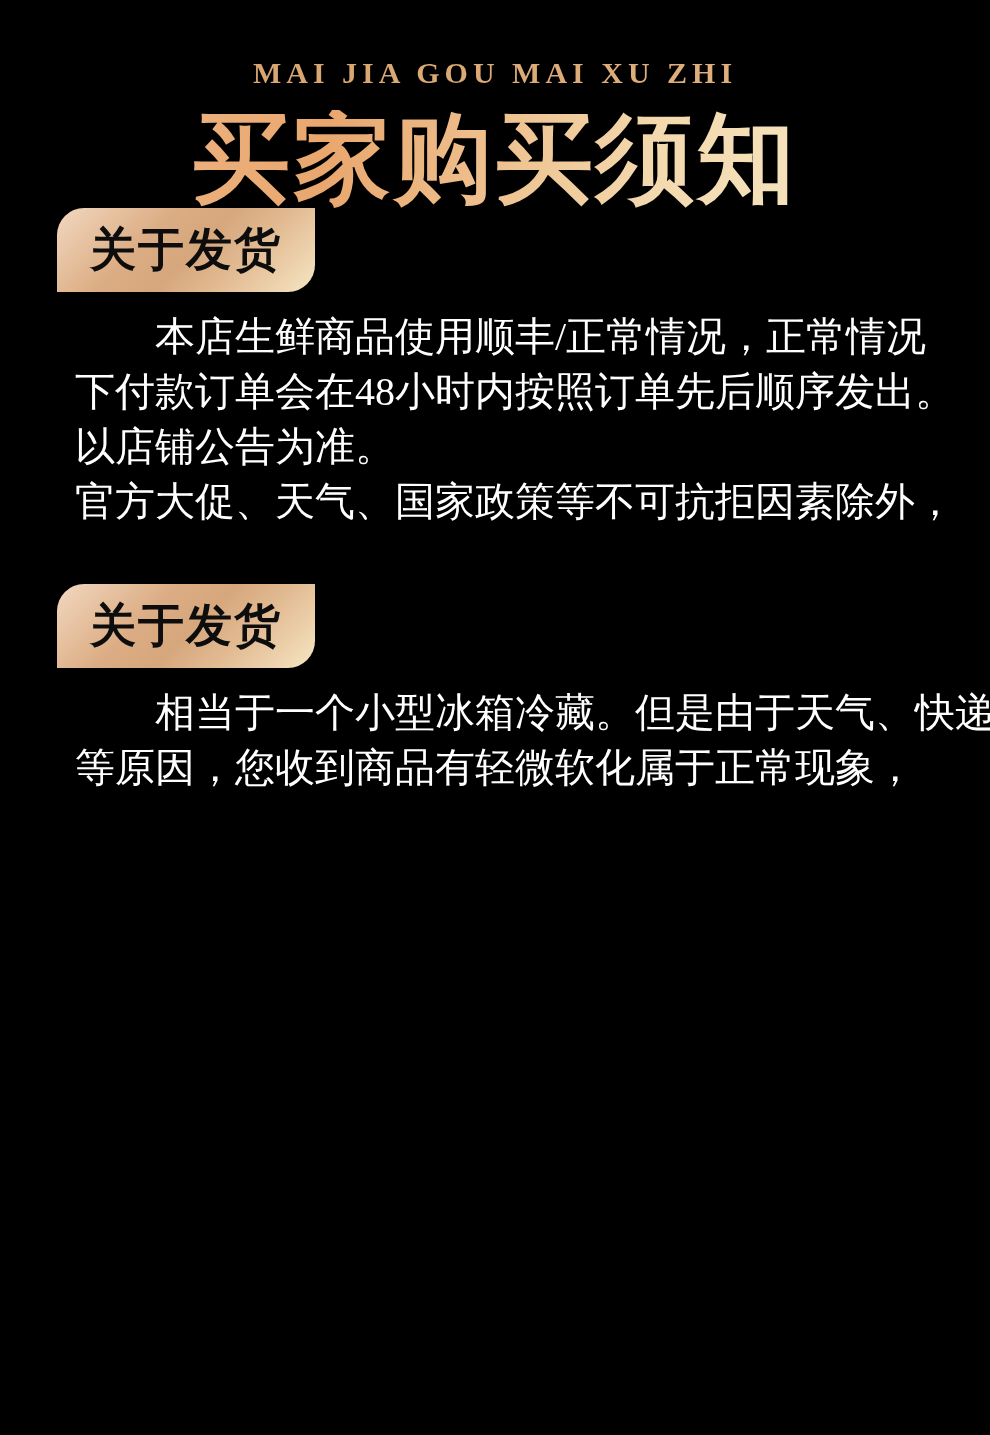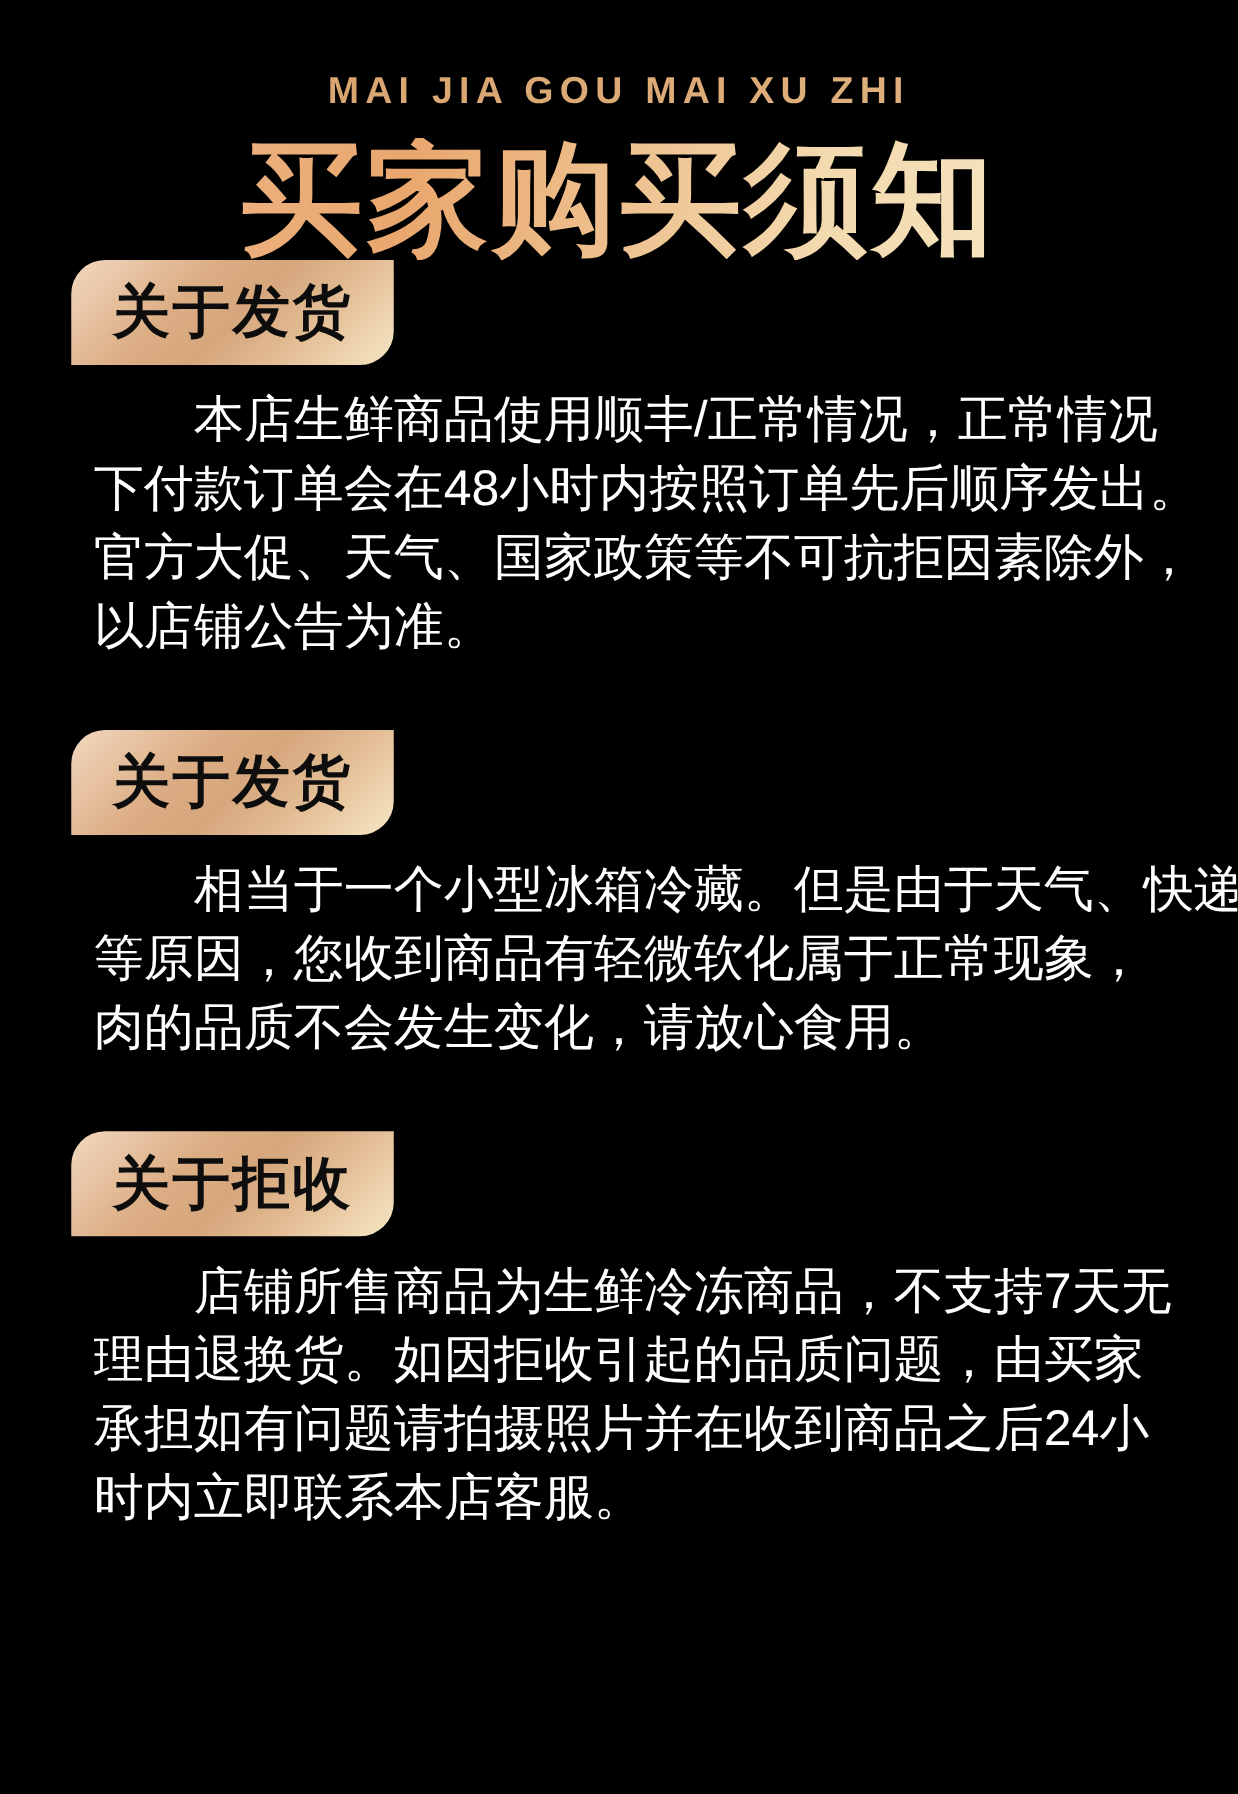--- a/index.html
+++ b/index.html
@@ -6,21 +6,21 @@
     margin: 0;
     padding: 0;
     background: #000000;
   }
   .page {
     position: relative;
     width: 990px;
     height: 1433px;
     background: #000000;
     overflow: hidden;
-    font-family: Liberation Sans, sans-serif;
+    font-family: Liberation Serif, serif;
     box-sizing: border-box;
     padding-top: 58px;
   }
   
   .header {
     text-align: center;
   }
   .pinyin {
     font-size: 30px;
     line-height: 30px;
@@ -89,41 +89,29 @@
     <div class="title">买家购买须知</div>
   </div>
 
   <div class="section">
     <div class="badge">
       <span class="badge-label">关于发货</span>
     </div>
     <div class="para">
       <div class="line">本店生鲜商品使用顺丰/正常情况，正常情况</div>
       <div class="line">下付款订单会在48小时内按照订单先后顺序发出。</div>
+      <div class="line">以店铺公告为准。</div>
       <div class="line">官方大促、天气、国家政策等不可抗拒因素除外，</div>
-      <div class="line">以店铺公告为准。</div>
     </div>
   </div>
 
   <div class="section">
     <div class="badge">
       <span class="badge-label">关于发货</span>
     </div>
     <div class="para">
       <div class="line">相当于一个小型冰箱冷藏。但是由于天气、快递</div>
       <div class="line">等原因，您收到商品有轻微软化属于正常现象，</div>
-      <div class="line">肉的品质不会发生变化，请放心食用。</div>
     </div>
   </div>
 
-  <div class="section">
-    <div class="badge">
-      <span class="badge-label">关于拒收</span>
-    </div>
-    <div class="para">
-      <div class="line">店铺所售商品为生鲜冷冻商品，不支持7天无</div>
-      <div class="line">理由退换货。如因拒收引起的品质问题，由买家</div>
-      <div class="line">承担如有问题请拍摄照片并在收到商品之后24小</div>
-      <div class="line">时内立即联系本店客服。</div>
-    </div>
-  </div>
 
 </div>
 
 </body></html>

